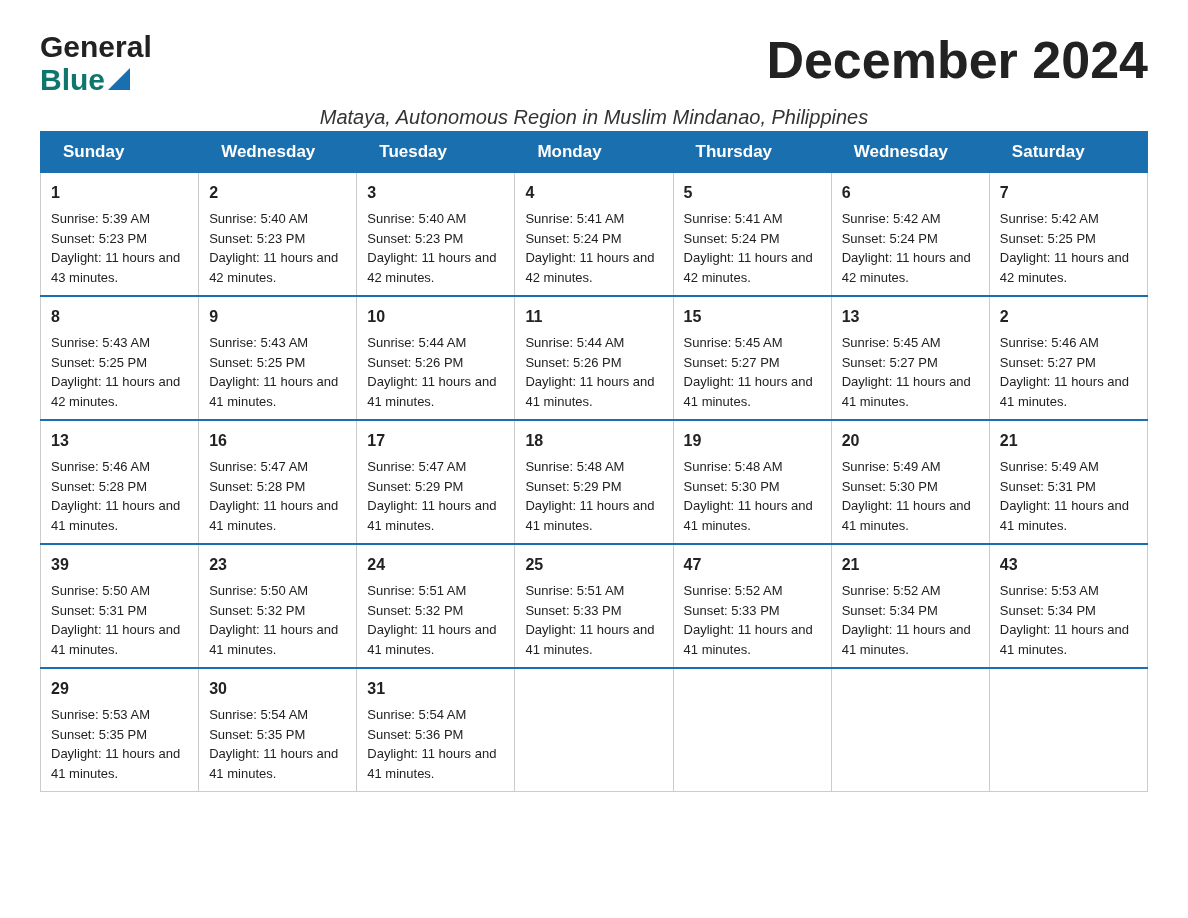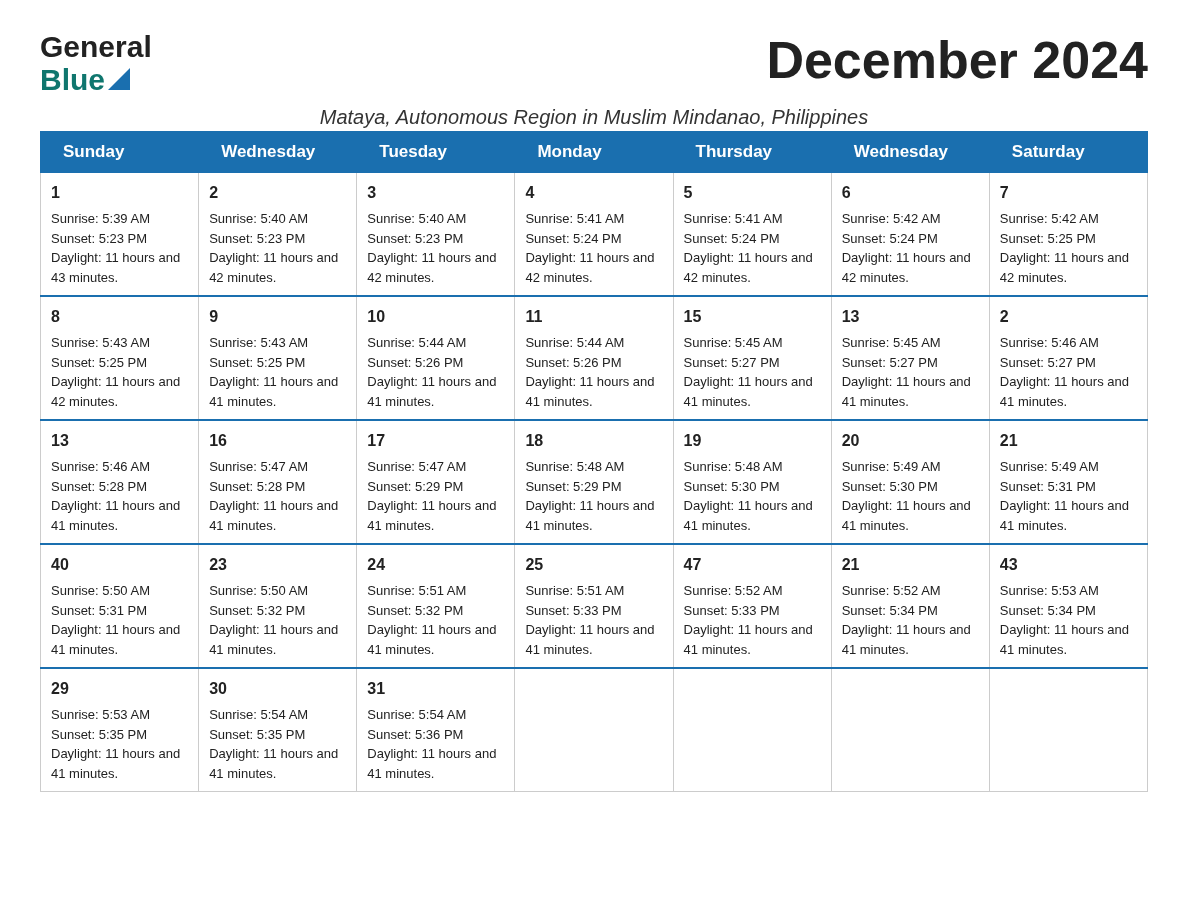--- a/index.html
+++ b/index.html
@@ -140,21 +140,21 @@
       <tr>
         <td><span class="day-number">13</span>Sunrise: 5:46 AM<br>Sunset: 5:28 PM<br>Daylight: 11 hours and 41 minutes.</td>
         <td><span class="day-number">16</span>Sunrise: 5:47 AM<br>Sunset: 5:28 PM<br>Daylight: 11 hours and 41 minutes.</td>
         <td><span class="day-number">17</span>Sunrise: 5:47 AM<br>Sunset: 5:29 PM<br>Daylight: 11 hours and 41 minutes.</td>
         <td><span class="day-number">18</span>Sunrise: 5:48 AM<br>Sunset: 5:29 PM<br>Daylight: 11 hours and 41 minutes.</td>
         <td><span class="day-number">19</span>Sunrise: 5:48 AM<br>Sunset: 5:30 PM<br>Daylight: 11 hours and 41 minutes.</td>
         <td><span class="day-number">20</span>Sunrise: 5:49 AM<br>Sunset: 5:30 PM<br>Daylight: 11 hours and 41 minutes.</td>
         <td><span class="day-number">21</span>Sunrise: 5:49 AM<br>Sunset: 5:31 PM<br>Daylight: 11 hours and 41 minutes.</td>
       </tr>
       <tr>
-        <td><span class="day-number">40</span>Sunrise: 5:50 AM<br>Sunset: 5:31 PM<br>Daylight: 11 hours and 41 minutes.</td>
+        <td><span class="day-number">39</span>Sunrise: 5:50 AM<br>Sunset: 5:31 PM<br>Daylight: 11 hours and 41 minutes.</td>
         <td><span class="day-number">23</span>Sunrise: 5:50 AM<br>Sunset: 5:32 PM<br>Daylight: 11 hours and 41 minutes.</td>
         <td><span class="day-number">24</span>Sunrise: 5:51 AM<br>Sunset: 5:32 PM<br>Daylight: 11 hours and 41 minutes.</td>
         <td><span class="day-number">25</span>Sunrise: 5:51 AM<br>Sunset: 5:33 PM<br>Daylight: 11 hours and 41 minutes.</td>
         <td><span class="day-number">47</span>Sunrise: 5:52 AM<br>Sunset: 5:33 PM<br>Daylight: 11 hours and 41 minutes.</td>
         <td><span class="day-number">21</span>Sunrise: 5:52 AM<br>Sunset: 5:34 PM<br>Daylight: 11 hours and 41 minutes.</td>
         <td><span class="day-number">43</span>Sunrise: 5:53 AM<br>Sunset: 5:34 PM<br>Daylight: 11 hours and 41 minutes.</td>
       </tr>
       <tr>
         <td><span class="day-number">29</span>Sunrise: 5:53 AM<br>Sunset: 5:35 PM<br>Daylight: 11 hours and 41 minutes.</td>
         <td><span class="day-number">30</span>Sunrise: 5:54 AM<br>Sunset: 5:35 PM<br>Daylight: 11 hours and 41 minutes.</td>

